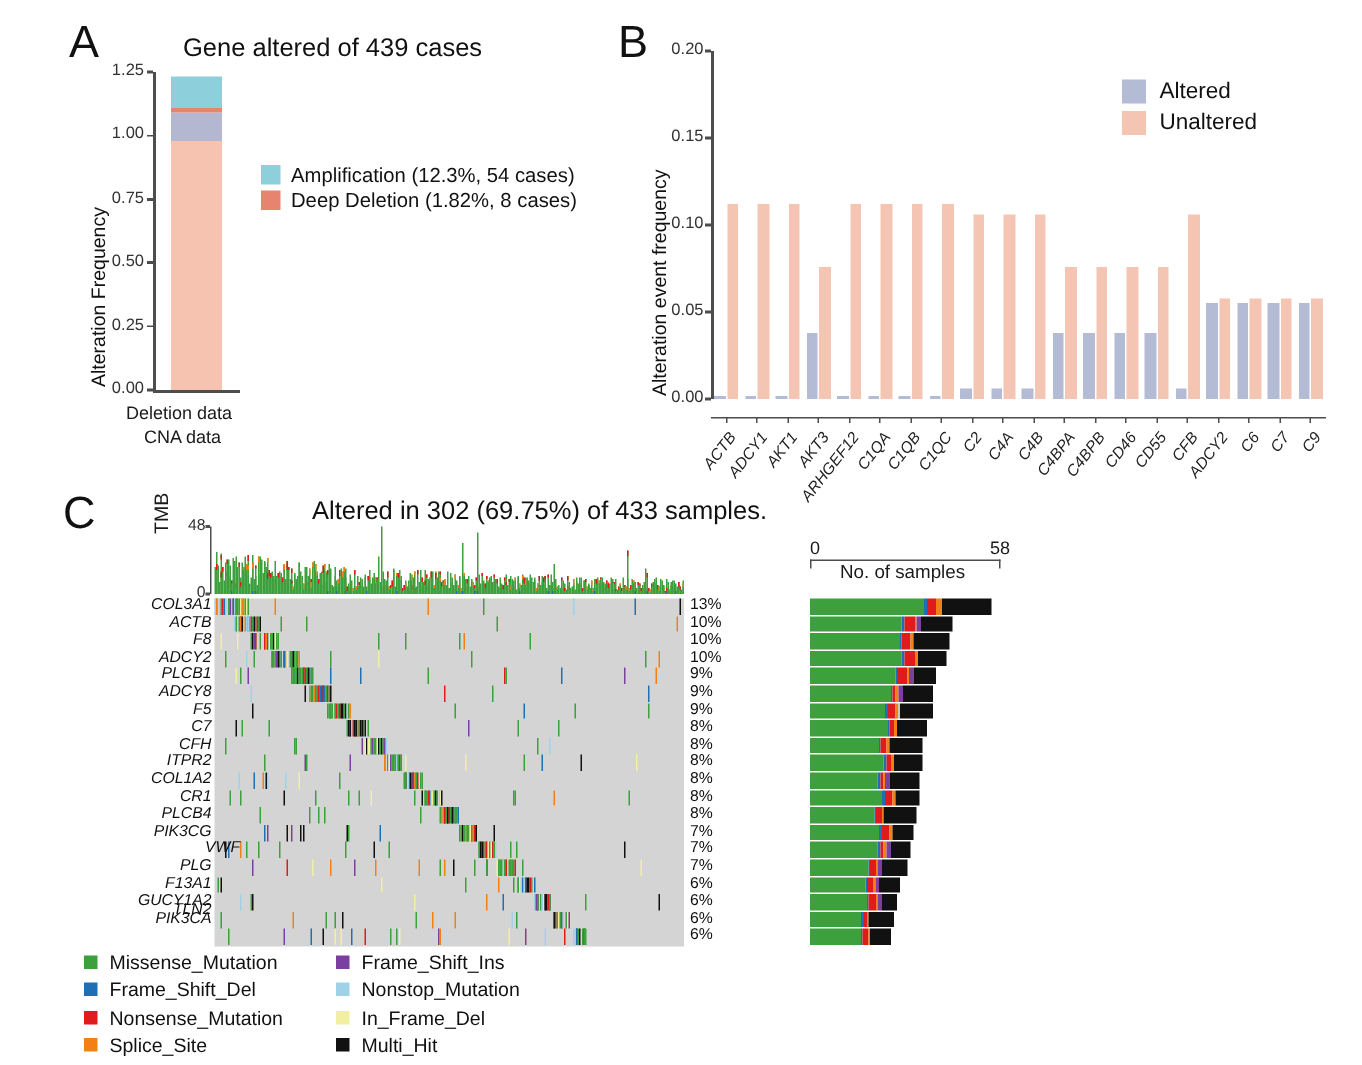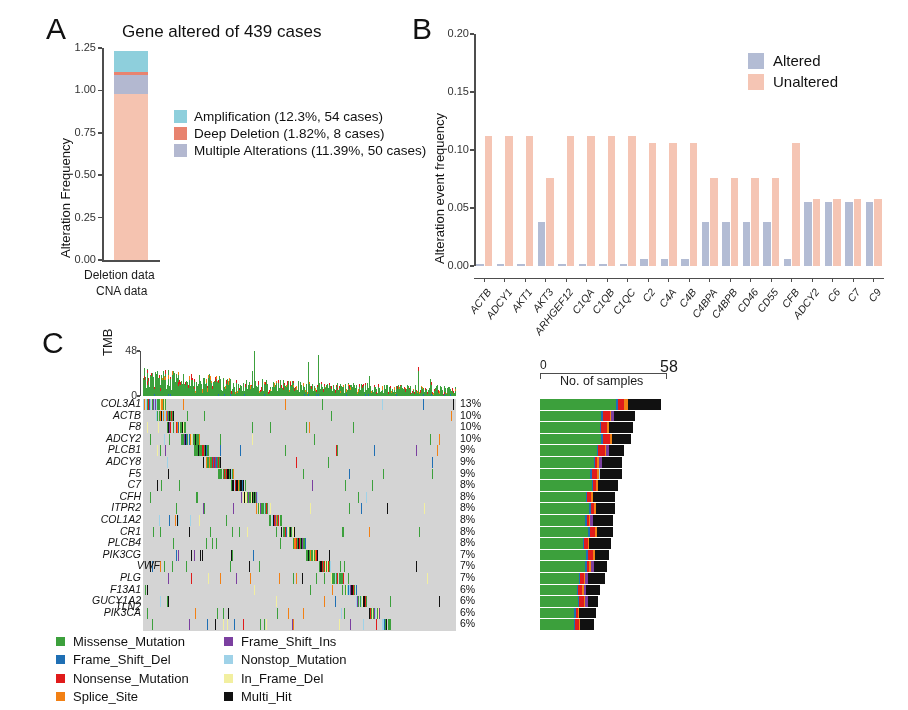--- a/index.html
+++ b/index.html
@@ -50,21 +50,21 @@
   .onco-row{position:absolute;left:0;width:313px;height:10.6px;}
   .onco-cell{position:absolute;top:0;height:10.6px;}
   .gene-lbl{position:absolute;right:0;font-size:10.5px;font-style:italic;color:#111;
             white-space:nowrap;text-align:right;line-height:10.6px;}
   .pct-lbl{position:absolute;left:0;font-size:10.5px;color:#111;line-height:10.6px;}
   #sideBars{position:absolute;left:500px;top:73px;width:150px;height:232px;}
   .side-row{position:absolute;left:0;height:10.6px;}
   .side-seg{position:absolute;top:0;height:10.6px;}
   #sideAxisTxt{position:absolute;left:520px;top:48px;font-size:12.5px;white-space:nowrap;}
   #sideAx0{position:absolute;left:500px;top:32px;font-size:12px;}
-  #sideAx58{position:absolute;left:620px;top:32px;font-size:16px;}
+  #sideAx58{position:absolute;left:620px;top:32px;font-size:12px;}
   #cLegend{position:absolute;left:16px;top:306px;width:420px;}
   .c-leg-col{position:absolute;top:0;}
   .c-leg-row{display:flex;align-items:center;height:18.5px;}
   .c-sw{width:9px;height:9px;margin-right:8px;flex:0 0 9px;}
   .c-leg-txt{font-size:13px;color:#111;white-space:nowrap;}
 </style>
 </head>
 <body>
 
 <div class="fig">
@@ -97,24 +97,20 @@
     <div id="aXlab2">CNA data</div>
     <div id="aLegend">
       <div id="aLegItems">
           <div class="a-leg-row">
             <span class="a-sw" style="background: rgb(142, 207, 220);"></span>
             <span class="a-leg-txt">Amplification (12.3%, 54 cases)</span>
           </div>
           <div class="a-leg-row">
             <span class="a-sw" style="background: rgb(232, 131, 111);"></span>
             <span class="a-leg-txt">Deep Deletion (1.82%, 8 cases)</span>
-          </div>
-          <div class="a-leg-row">
-            <span class="a-sw" style="background: rgb(179, 184, 208);"></span>
-            <span class="a-leg-txt">Multiple Alterations (11.39%, 50 cases)</span>
           </div>
         </div>
     </div>
   </div>
 
   <div id="panelB">
     <div class="panel-letter" style="left:0px;top:2px;">B</div>
     <div class="ylab-rot" id="bYlab" style="left:20px;top:252px;">Alteration event frequency</div>
     <div id="bPlot">
         <div class="axis-line" style="left: 0px; top: 0px; width: 1.5px; height: 232px;"></div>
@@ -217,20 +213,21 @@
         </div>
         <div class="b-leg-row">
           <span class="b-sw" style="background: rgb(245, 197, 180);"></span>
           <span class="b-leg-txt">Unaltered</span>
         </div>
       </div>
   </div>
 
   <div id="panelC">
     <div class="panel-letter" style="left:2px;top:2px;">C</div>
+    <div id="cTitle">Altered in 302 (69.75%) of 433 samples.</div>
     <div id="tmbLab">TMB</div>
     <div id="tmbBox">
         <div class="axis-line" style="left: -3px; top: 0px; width: 1.2px; height: 45px;"></div>
         <div class="tick-lbl" style="left: -26px; top: -7px; width: 20px; text-align: right; font-size: 10.5px;">48</div>
         <div class="tick" style="left: -6px; top: -0.6px; width: 3px; height: 1.2px;"></div>
         <div class="tick-lbl" style="left: -26px; top: 38px; width: 20px; text-align: right; font-size: 10.5px;">0</div>
         <div class="tick" style="left: -6px; top: 44.4px; width: 3px; height: 1.2px;"></div>
         <div class="tmb-bar" style="left: 0px; width: 0.72px; height: 18.2798px; background: rgb(60, 160, 60);"></div>
         <div class="tmb-bar" style="left: 0.722864px; width: 0.72px; height: 28.3985px; background: rgb(60, 160, 60);"></div>
         <div class="tmb-bar" style="left: 1.44573px; width: 0.72px; height: 19.6299px; background: rgb(60, 160, 60);"></div>

